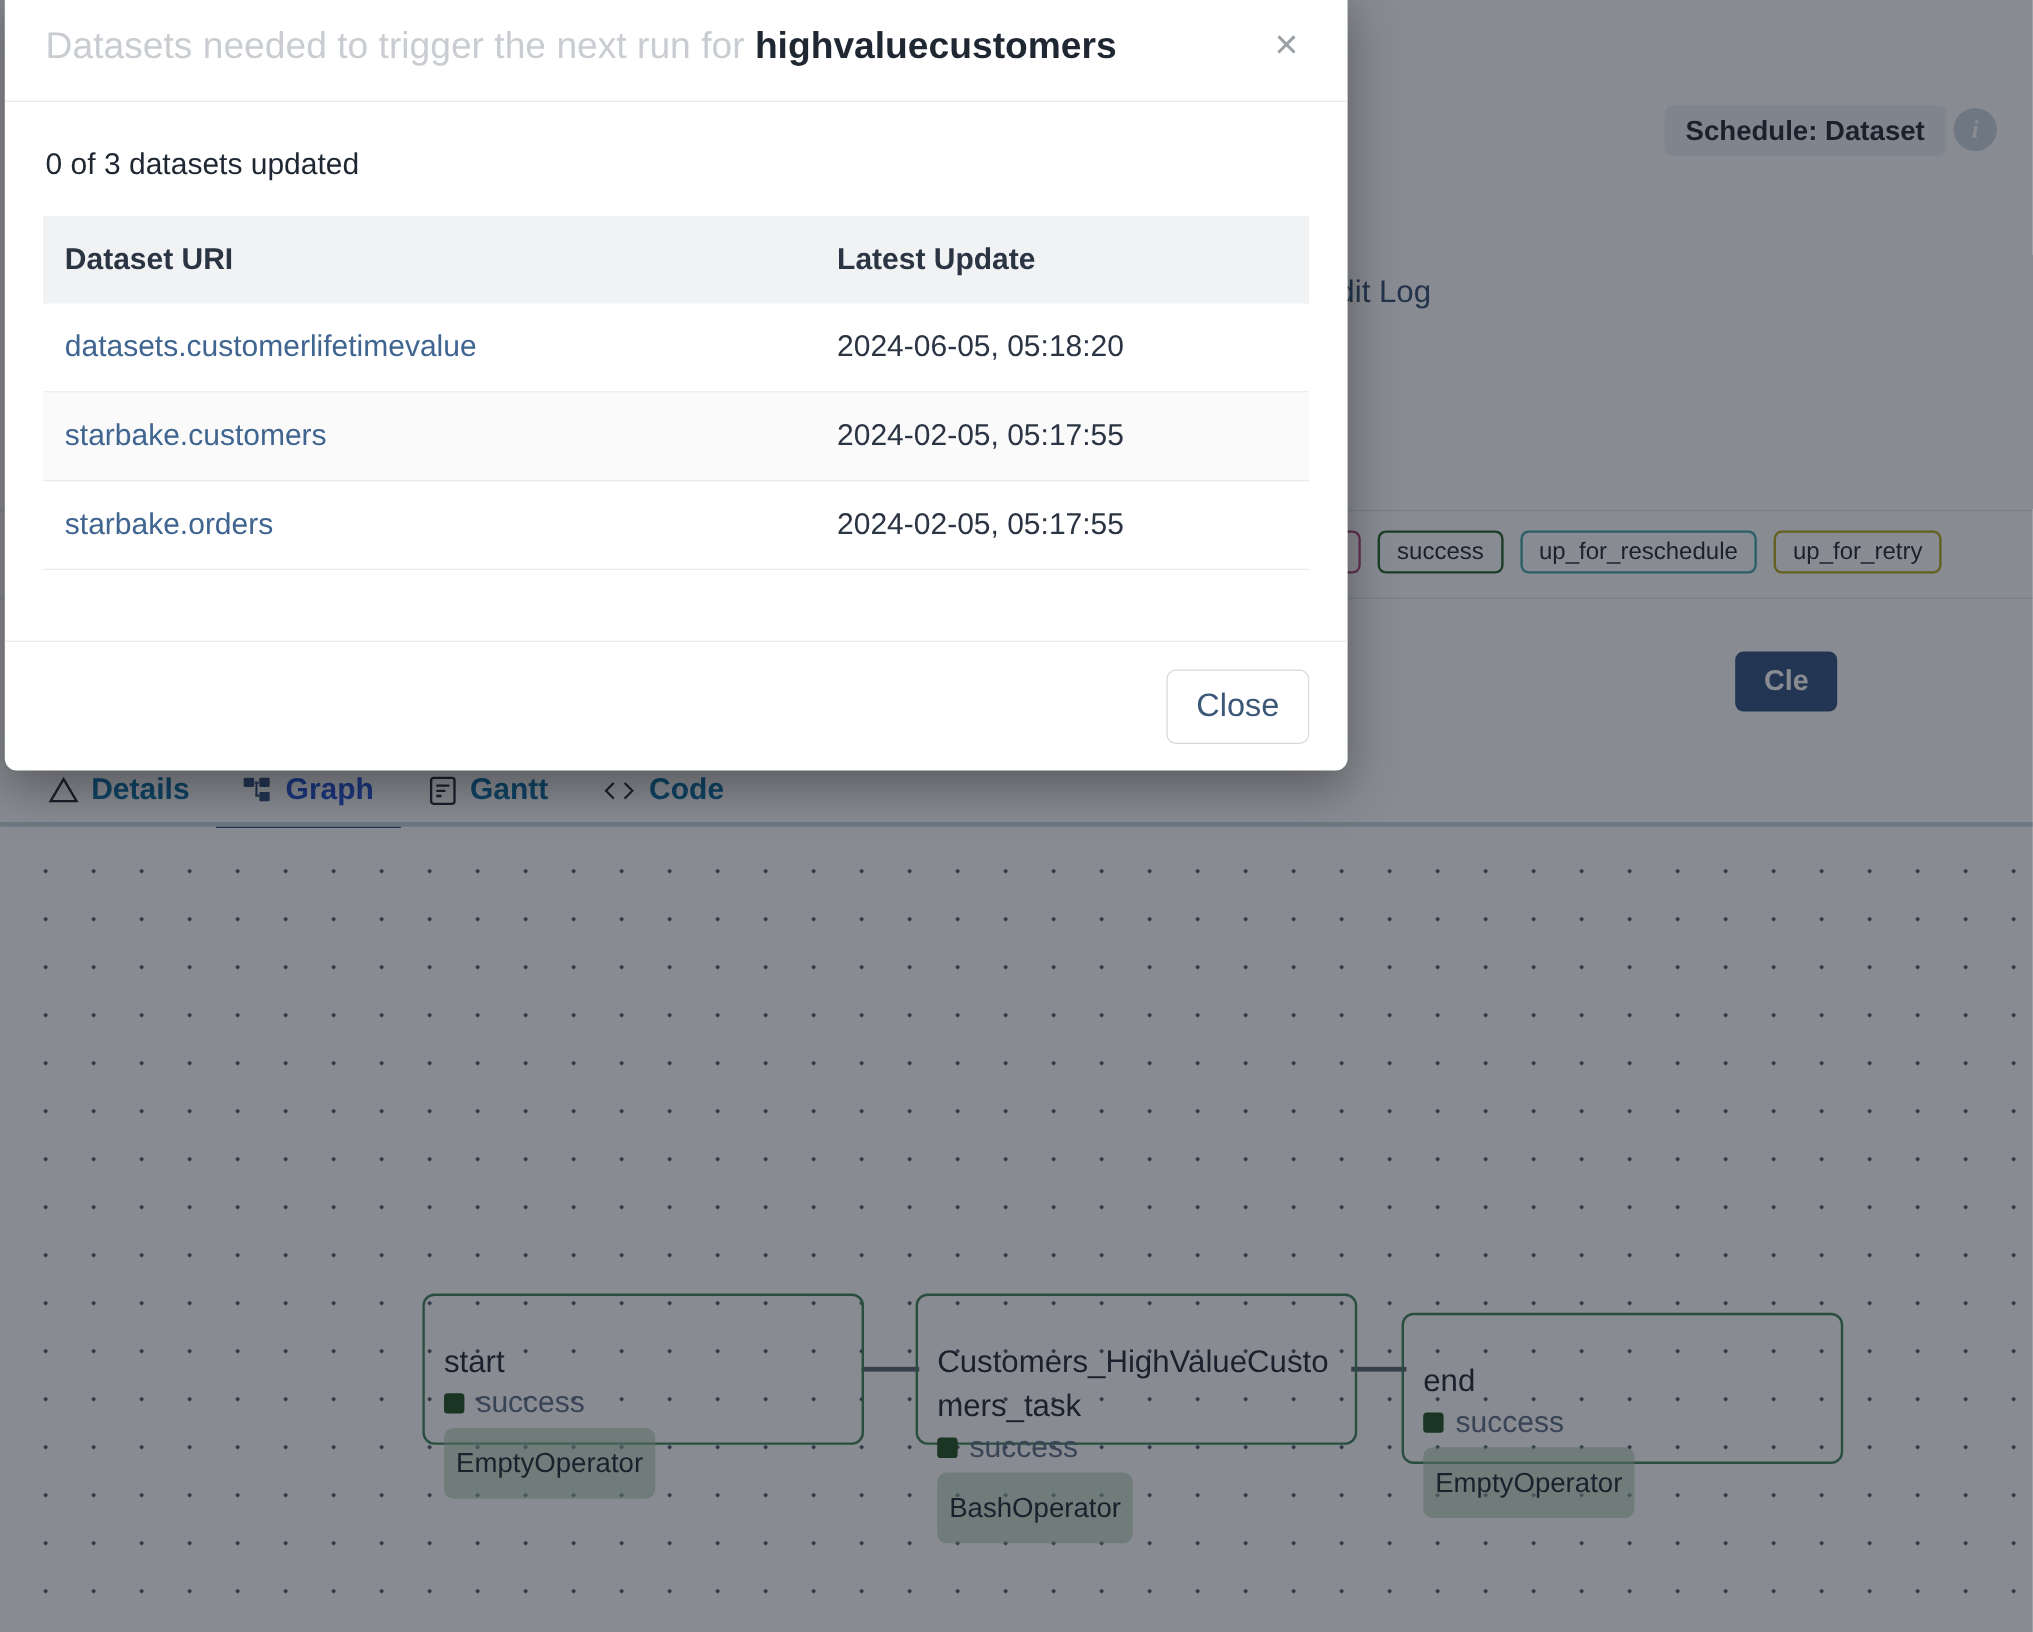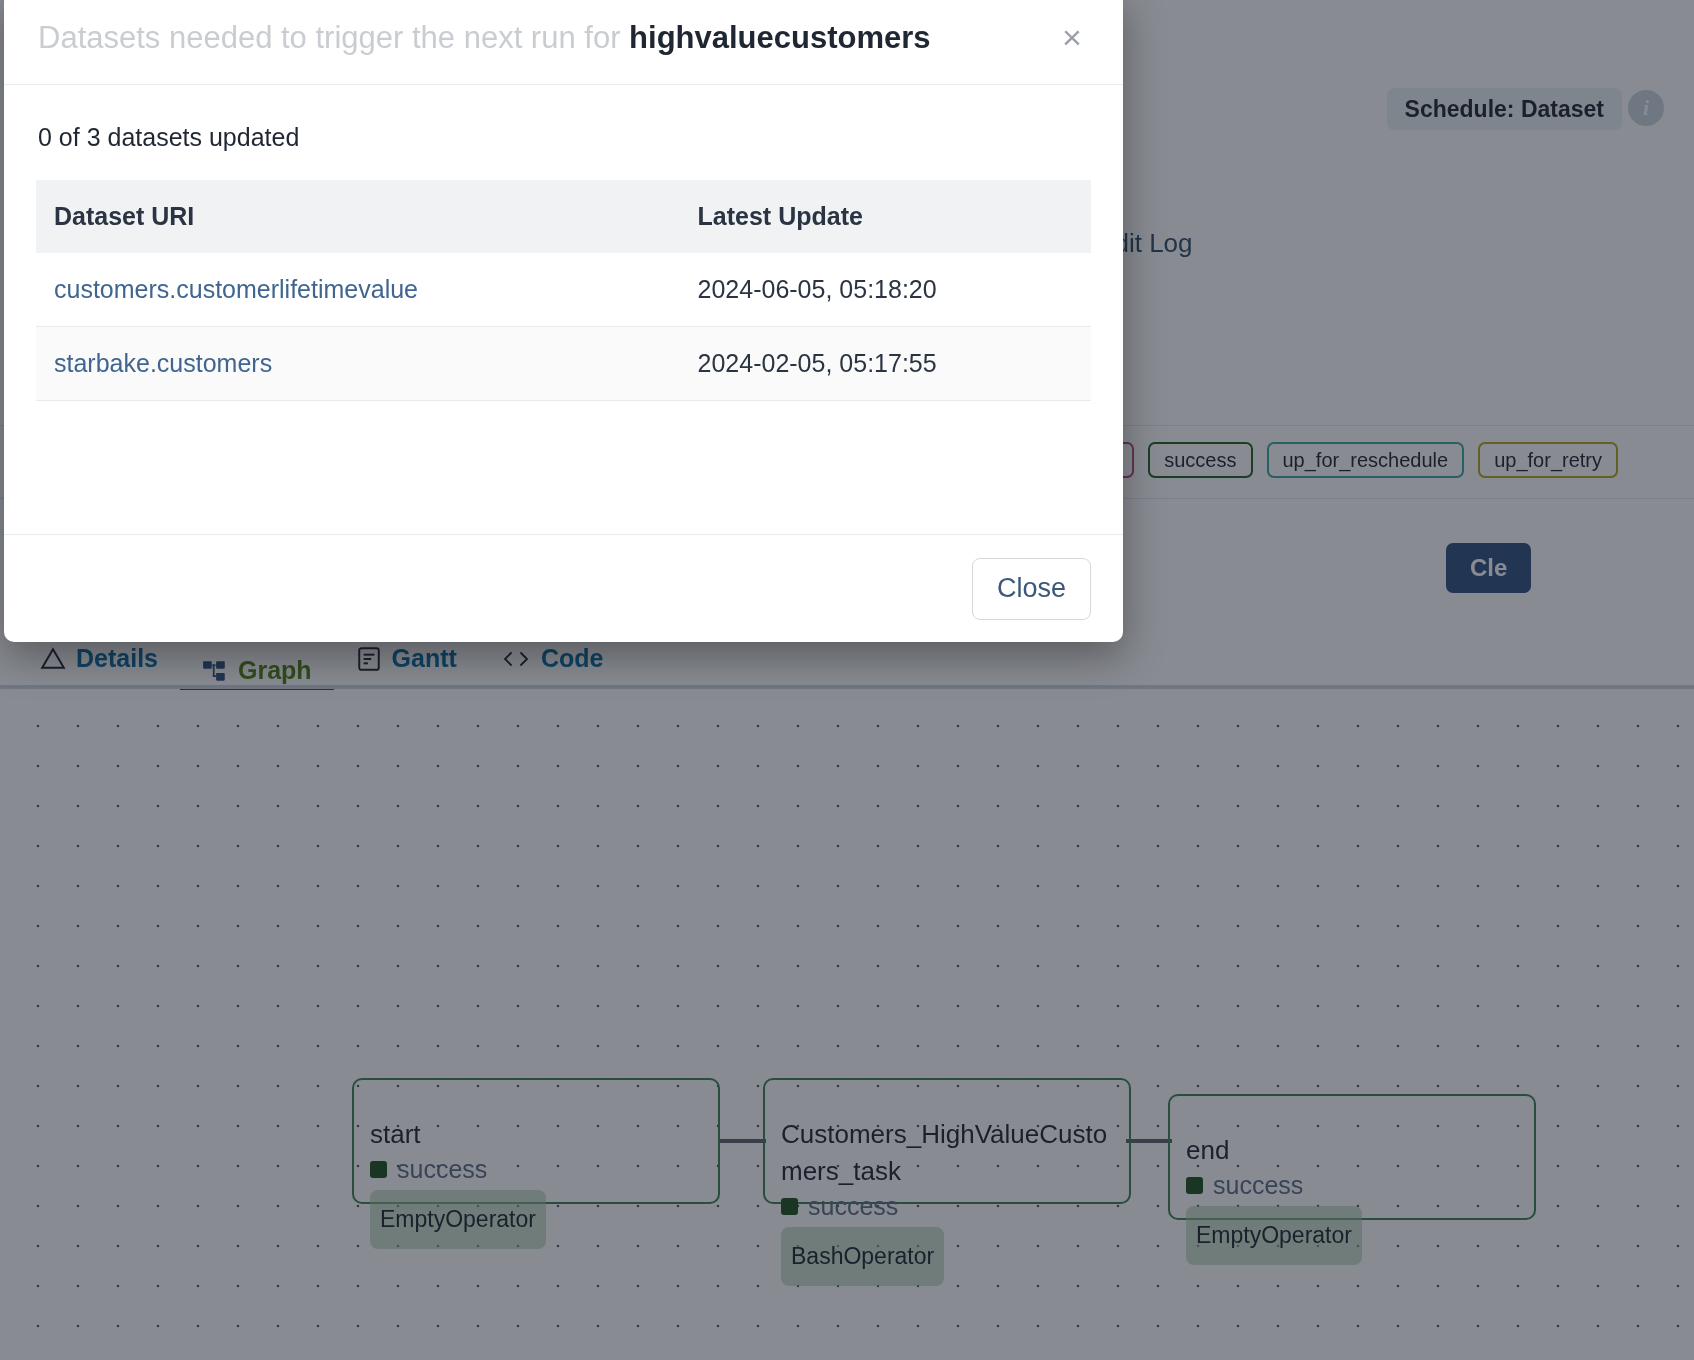--- a/index.html
+++ b/index.html
@@ -114,23 +114,22 @@
     height: 58px;
     padding: 0 22px;
     font-size: 25px;
     font-weight: bold;
     color: #0369a1;
     cursor: pointer;
     border-bottom: 5px solid transparent;
     white-space: nowrap;
   }
   .tab.active {
-    color: #4d7c0f;
+    color: #1d4ed8;
     border-bottom-color: #2b4c7e;
-    align-items: flex-end;
   }
   .tab .ticon { display: flex; align-items: center; }
 
   .tabs-underline {
     position: absolute;
     left: 0; top: 685px;
     width: 1694px; height: 4px;
     background: #cbd5e0;
   }
 
@@ -419,30 +418,36 @@
     <table class="ds-table">
       <thead>
         <tr>
           <th>Dataset URI</th>
           <th>Latest Update</th>
         </tr>
       </thead>
       <tbody>
         <tr>
           <td>
-            <a class="ds-link">customers.customerlifetimevalue</a>
+            <a class="ds-link">datasets.customerlifetimevalue</a>
           </td>
           <td>2024-06-05, 05:18:20</td>
         </tr>
         <tr>
           <td>
             <a class="ds-link">starbake.customers</a>
           </td>
           <td>2024-02-05, 05:17:55</td>
         </tr>
+        <tr>
+          <td>
+            <a class="ds-link">starbake.orders</a>
+          </td>
+          <td>2024-02-05, 05:17:55</td>
+        </tr>
       </tbody>
     </table>
   </div>
 
   <div class="modal-footer">
     <button class="close-button">Close</button>
   </div>
 
 </div>
 

